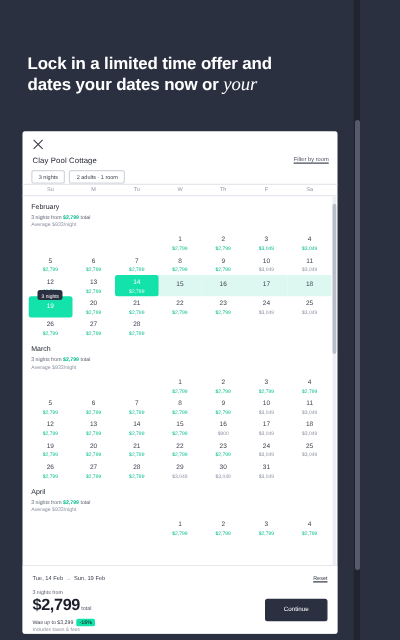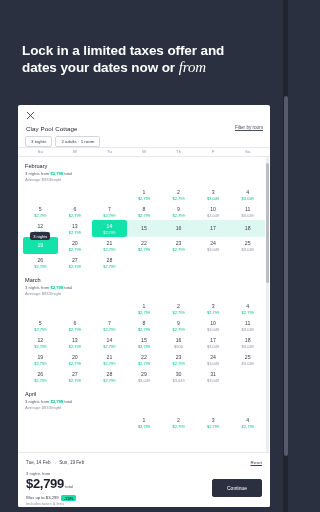--- a/index.html
+++ b/index.html
@@ -126,22 +126,22 @@
     position: absolute; right: 0.5px; top: 96px; width: 4px; height: 360px;
     background: #555b6b; border-radius: 2px;
   }
 </style>
 </head>
 <body>
 
 <div class="page">
 
   <div class="headline">
-    <span>Lock in a limited taxes offer and</span><br>
-    <span>dates your dates now or </span><span class="ital">from</span>
+    <span>Lock in a limited time offer and</span><br>
+    <span>dates your dates now or </span><span class="ital">your</span>
   </div>
 
   <div class="card">
     <div class="card-inner">
 
       <div class="close-row">
         <svg class="close-icon" viewBox="0 0 10 10">
           <path d="M1 1 L9 9 M9 1 L1 9" stroke="#3b3f4d" stroke-width="1" fill="none"></path>
         </svg>
       </div>

